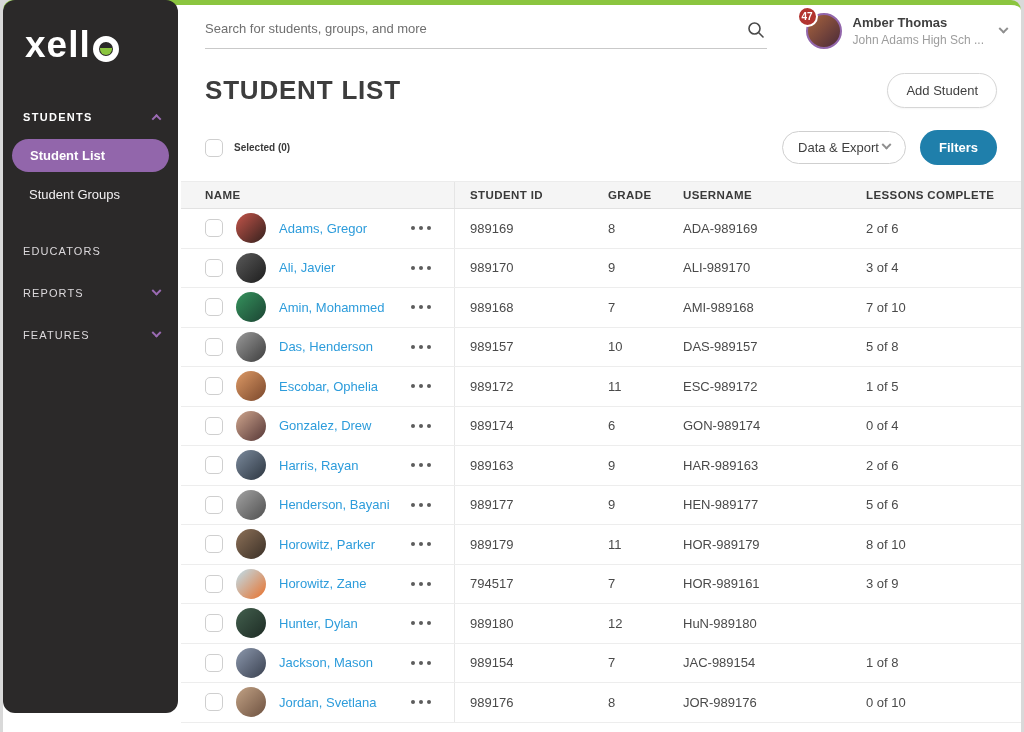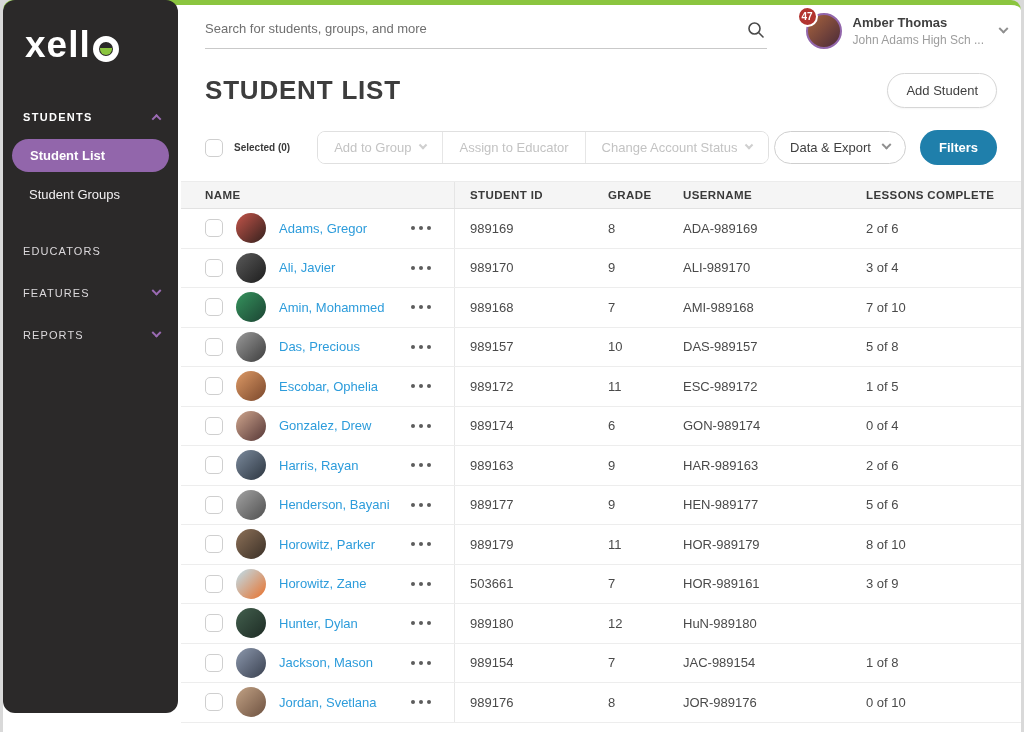--- a/index.html
+++ b/index.html
@@ -62,21 +62,21 @@
   .cbx { width:18px; height:18px; border:1.5px solid #cfcfcf; border-radius:5px;
     background:#fff; cursor:pointer; flex:none; }
   .sel-label { font-size:10px; font-weight:bold; color:#3a3a3a; margin-left:11px; }
   .btn-group { display:flex; border:1px solid #e0e0e0; border-radius:8px; margin-left:27px;
     overflow:hidden; background:#fff; }
   .btn-group .gbtn { display:flex; align-items:center; gap:9px; padding:8px 16px;
     font-size:13px; color:#c3c3c3; background:#fff; border:0; cursor:default;
     font-family:"Liberation Sans", sans-serif; }
   .btn-group .gbtn + .gbtn { border-left:1px solid #e6e6e6; }
   .tb-spacer { flex:1; }
-  .btn-export { display:flex; align-items:center; gap:12px; background:#fff;
+  .btn-export { display:flex; align-items:center; gap:4px; background:#fff;
     border:1px solid #cfcfcf; border-radius:17px; padding:8px 15px; font-size:13px;
     color:#3f3f3f; cursor:pointer; font-family:"Liberation Sans", sans-serif; }
   .btn-filters { margin-left:14px; background:#1f7fab; color:#fff; border:0; border-radius:18px;
     padding:10px 19px; font-size:13px; font-weight:bold; cursor:pointer;
     font-family:"Liberation Sans", sans-serif; }
   
   .table { margin-top:16px; }
   .thead, .trow { display:grid; grid-template-columns:274px 138px 75px 183px 1fr; align-items:center;text-align:center; }
   .thead { height:28px; background:#f5f5f5; border-top:1px solid #ececec; border-bottom:1px solid #e2e2e2; }
   .thead .hc { font-size:11.5px; font-weight:bold; color:#3a3a3a; letter-spacing:0.4px;
@@ -109,25 +109,25 @@
     <div class="nav-sub active">
       <span>Student List</span>
     </div>
     <div class="nav-sub">
       <span>Student Groups</span>
     </div>
     <div class="nav-section dim" style="margin-top:24px;text-align:center;">
       <span>EDUCATORS</span>
     </div>
     <div class="nav-section dim">
+      <span>REPORTS</span>
+      <span class="chev down"></span>
+    </div>
+    <div class="nav-section dim">
       <span>FEATURES</span>
-      <span class="chev down"></span>
-    </div>
-    <div class="nav-section dim">
-      <span>REPORTS</span>
       <span class="chev down"></span>
     </div>
   </div>
 </div>
 
 <div class="main">
 
   <div class="topbar">
     <div class="search">
       <input type="text" placeholder="Search for students, groups, and more" style="">
@@ -152,33 +152,20 @@
   </div>
 
   <div class="page-head">
     <div class="page-title">STUDENT LIST</div>
     <button class="btn-add">Add Student</button>
   </div>
 
   <div class="toolbar">
     <span class="cbx"></span>
     <span class="sel-label">Selected (0)</span>
-    <div class="btn-group">
-      <button class="gbtn">
-        <span>Add to Group</span>
-        <span class="chev down light"></span>
-      </button>
-      <button class="gbtn">
-        <span>Assign to Educator</span>
-      </button>
-      <button class="gbtn">
-        <span>Change Account Status</span>
-        <span class="chev down light"></span>
-      </button>
-    </div>
     <div class="tb-spacer"></div>
     <button class="btn-export">
       <span>Data &amp; Export</span>
       <span class="chev down gray"></span>
     </button>
     <button class="btn-filters">Filters</button>
   </div>
 
   <div class="table">
     <div class="thead">
@@ -234,21 +221,21 @@
     </div>
     <div class="cell c-id">989168</div>
     <div class="cell c-grade">7</div>
     <div class="cell c-user">AMI-989168</div>
     <div class="cell c-lessons">7 of 10</div>
   </div>
         <div class="trow">
     <div class="cell name-cell">
       <span class="cbx"></span>
       <span class="avatar" style="background: linear-gradient(135deg, rgb(154, 154, 154), rgb(61, 61, 61));"></span>
-      <a class="name-link">Das, Precious</a>
+      <a class="name-link">Das, Henderson</a>
       <span class="dots">
               <i></i>
               <i></i>
               <i></i>
             </span>
     </div>
     <div class="cell c-id">989157</div>
     <div class="cell c-grade">10</div>
     <div class="cell c-user">DAS-989157</div>
     <div class="cell c-lessons">5 of 8</div>
@@ -337,21 +324,21 @@
     <div class="cell name-cell">
       <span class="cbx"></span>
       <span class="avatar" style="background: linear-gradient(135deg, rgb(191, 224, 238), rgb(232, 112, 42));"></span>
       <a class="name-link">Horowitz, Zane</a>
       <span class="dots">
               <i></i>
               <i></i>
               <i></i>
             </span>
     </div>
-    <div class="cell c-id">503661</div>
+    <div class="cell c-id">794517</div>
     <div class="cell c-grade">7</div>
     <div class="cell c-user">HOR-989161</div>
     <div class="cell c-lessons">3 of 9</div>
   </div>
         <div class="trow">
     <div class="cell name-cell">
       <span class="cbx"></span>
       <span class="avatar" style="background: linear-gradient(135deg, rgb(67, 96, 78), rgb(29, 43, 36));"></span>
       <a class="name-link">Hunter, Dylan</a>
       <span class="dots">

